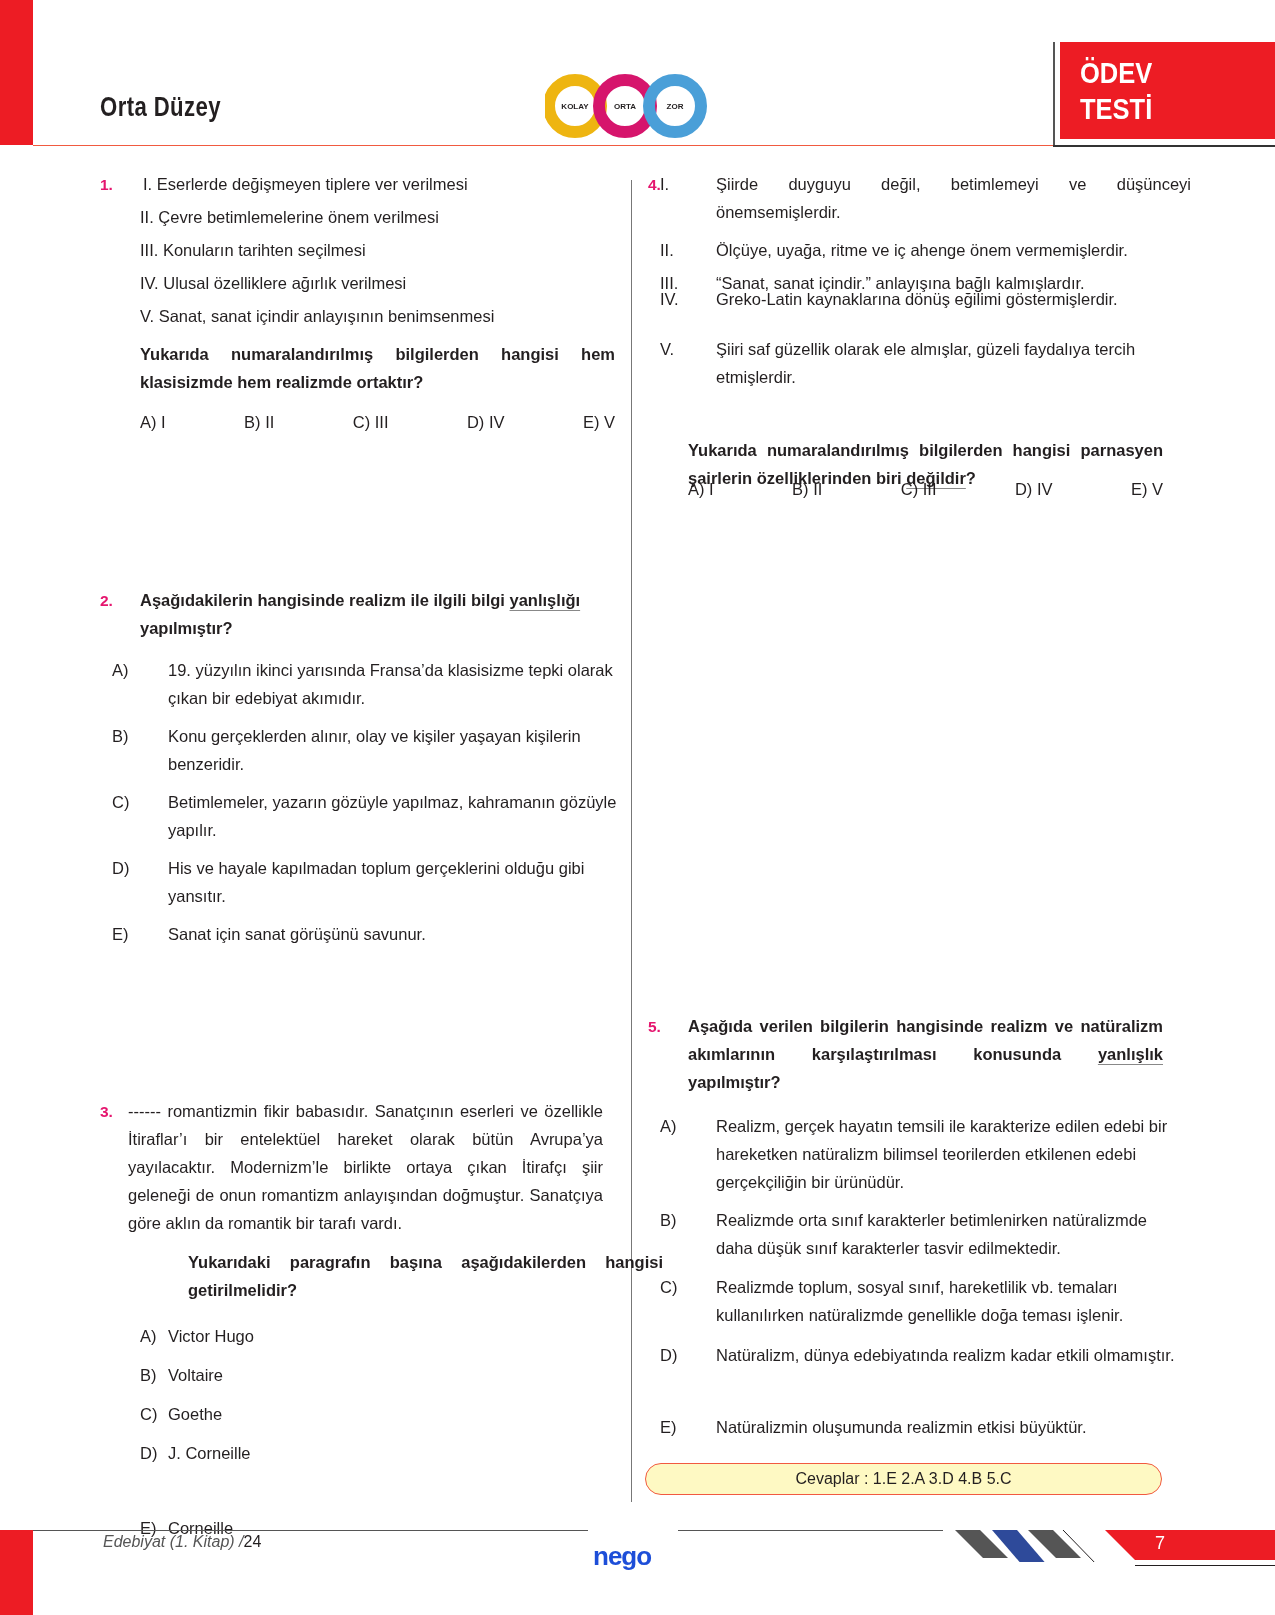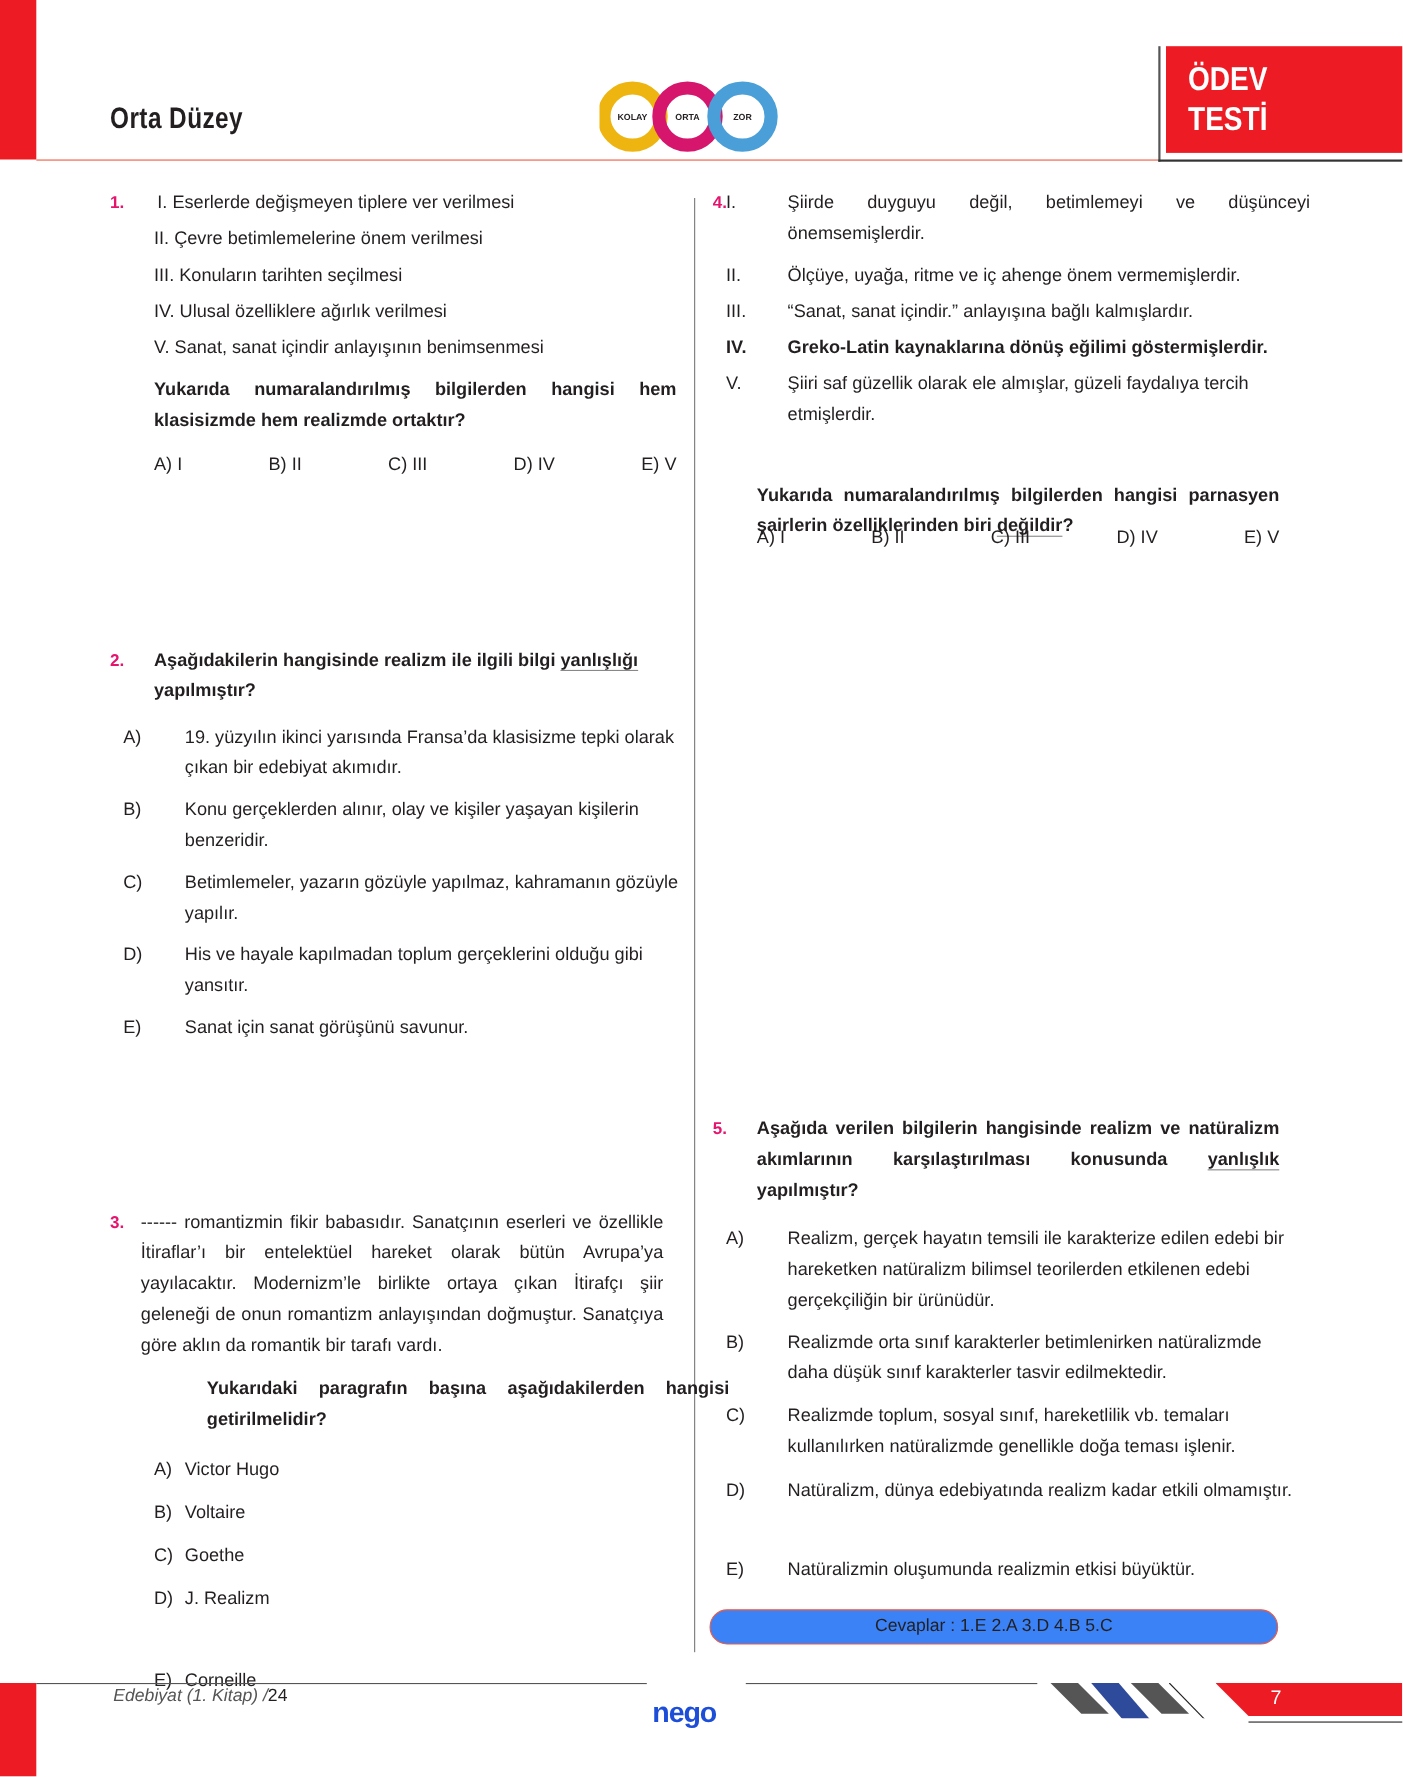--- a/index.html
+++ b/index.html
@@ -16,21 +16,21 @@
   .odev-frame-b { left:1053px; top:145px; width:222px; height:2px; background:#333; }
   .odev-text { left:1080px; top:55px; color:#fff; font-size:30px; font-weight:bold; line-height:36px; transform:scaleX(0.85); transform-origin:left; }
   .col-div { left:631px; top:180px; width:1px; height:1322px; background:#777; }
   .qnum { color:#e5156e; font-weight:bold; font-size:15.5px; }
   .bold { font-weight:bold; }
   .ul { text-decoration:underline; text-decoration-color:#888; text-underline-offset:4px; }
   .opt-row { display:flex; justify-content:space-between; font-size:16.5px; }
   .item { position:absolute; font-size:16.5px; line-height:28px; }
   .opt-letter { display:inline-block; width:28px; }
   .indent { padding-left:28px; text-indent:-28px; }
-  .answers { left:645px; top:1463px; width:515px; height:30px; background:#3b82f6; border:1.5px solid #f15a40; border-radius:16px; text-align:center; font-size:16px; line-height:30px; }
+  .answers { left:645px; top:1463px; width:515px; height:30px; background:#fef9c3; border:1.5px solid #f15a40; border-radius:16px; text-align:center; font-size:16px; line-height:30px; }
   .foot-line { left:33px; top:1530px; width:555px; height:1px; background:#555; }
   .foot-line2 { left:678px; top:1530px; width:265px; height:1px; background:#555; }
   .foot-text { left:103px; top:1533px; font-size:16px; color:#555; font-style:italic; }
   .foot-text b { font-style:normal; color:#231f20; font-weight:normal; }
   .nego { left:593px; top:1515px; font-size:26px; font-weight:bold; color:#1d4ed8; letter-spacing:-1px;margin-top:26px; }
   .pagebar { left:1105px; top:1530px; width:170px; height:30px; background:#ed1c24; clip-path:polygon(0 0,100% 0,100% 100%,30px 100%); }
   .pagenum { left:1155px; top:1533px; color:#fff; font-size:18px; }
 </style>
 </head>
 <body>
@@ -82,28 +82,28 @@
 <div class="item indent" style="left:140px;top:788px;width:470px;"><span class="opt-letter">C)</span><span>Betimlemeler, yazarın gözüyle yapılmaz, kahramanın gözüyle yapılır.</span></div>
 <div class="item indent" style="left:140px;top:854px;width:470px;"><span class="opt-letter">D)</span><span>His ve hayale kapılmadan toplum gerçeklerini olduğu gibi yansıtır.</span></div>
 <div class="item indent" style="left:140px;top:920px;width:470px;"><span class="opt-letter">E)</span><span>Sanat için sanat görüşünü savunur.</span></div>
 
 <div class="abs qnum" style="left:100px;top:1103px;">3.</div>
 <div class="item" style="left:128px;top:1097px;width:475px;text-align:justify;">------ romantizmin fikir babasıdır. Sanatçının eserleri ve özellikle İtiraflar’ı bir entelektüel hareket olarak bütün Avrupa’ya yayılacaktır. Modernizm’le birlikte ortaya çıkan İtirafçı şiir geleneği de onun romantizm anlayışından doğmuştur. Sanatçıya göre aklın da romantik bir tarafı vardı.</div>
 <div class="item bold" style="left:140px;top:1248px;width:475px;text-align:justify;margin-left:48px;">Yukarıdaki paragrafın başına aşağıdakilerden hangisi getirilmelidir?</div>
 <div class="item" style="left:140px;top:1322px;"><span class="opt-letter">A)</span><span>Victor Hugo</span></div>
 <div class="item" style="left:140px;top:1361px;"><span class="opt-letter">B)</span><span>Voltaire</span></div>
 <div class="item" style="left:140px;top:1400px;"><span class="opt-letter">C)</span><span>Goethe</span></div>
-<div class="item" style="left:140px;top:1439px;"><span class="opt-letter">D)</span><span>J. Realizm</span></div>
+<div class="item" style="left:140px;top:1439px;"><span class="opt-letter">D)</span><span>J. Corneille</span></div>
 <div class="item" style="left:140px;top:1478px;margin-top:36px;"><span class="opt-letter">E)</span><span>Corneille</span></div>
 
 <div class="abs qnum" style="left:648px;top:176px;">4.</div>
 <div class="item" style="left:688px;top:170px;width:475px;padding-left:28px;text-indent:-28px;text-align:justify;"><span class="opt-letter">I.</span><span>Şiirde duyguyu değil, betimlemeyi ve düşünceyi önemsemişlerdir.</span></div>
 <div class="item" style="left:688px;top:236px;width:475px;padding-left:28px;text-indent:-28px;"><span class="opt-letter">II.</span><span>Ölçüye, uyağa, ritme ve iç ahenge önem vermemişlerdir.</span></div>
 <div class="item" style="left:688px;top:269px;width:475px;padding-left:28px;text-indent:-28px;"><span class="opt-letter">III.</span><span>“Sanat, sanat içindir.” anlayışına bağlı kalmışlardır.</span></div>
-<div class="item" style="left:688px;top:302px;width:475px;padding-left:28px;text-indent:-28px;font-weight:bold;"><span class="opt-letter">IV.</span><span>Greko-Latin kaynaklarına dönüş eğilimi göstermişlerdir.</span></div>
+<div class="item" style="left:688px;top:285px;width:475px;padding-left:28px;text-indent:-28px;"><span class="opt-letter">IV.</span><span>Greko-Latin kaynaklarına dönüş eğilimi göstermişlerdir.</span></div>
 <div class="item" style="left:688px;top:335px;width:475px;padding-left:28px;text-indent:-28px;"><span class="opt-letter">V.</span><span>Şiiri saf güzellik olarak ele almışlar, güzeli faydalıya tercih etmişlerdir.</span></div>
 <div class="item bold" style="left:688px;top:404px;width:475px;text-align:justify;margin-top:32px;">
   <span>Yukarıda numaralandırılmış bilgilerden hangisi parnasyen şairlerin özelliklerinden biri </span><span class="ul">değildir</span><span>?</span>
 </div>
 <div class="abs opt-row" style="left:688px;top:480px;width:475px;">
   <span>A) I</span>
   <span>B) II</span>
   <span>C) III</span>
   <span>D) IV</span>
   <span>E) V</span>

